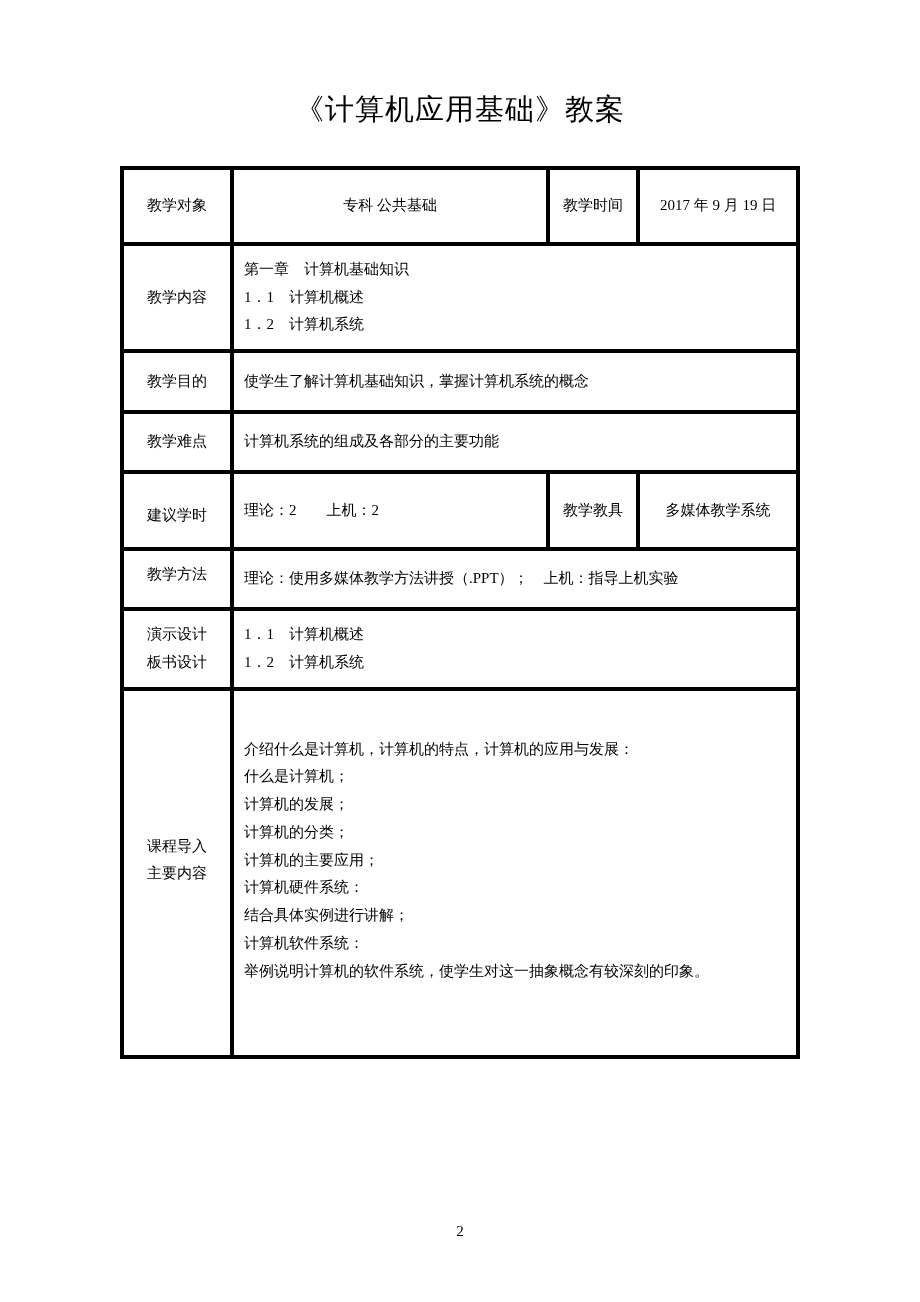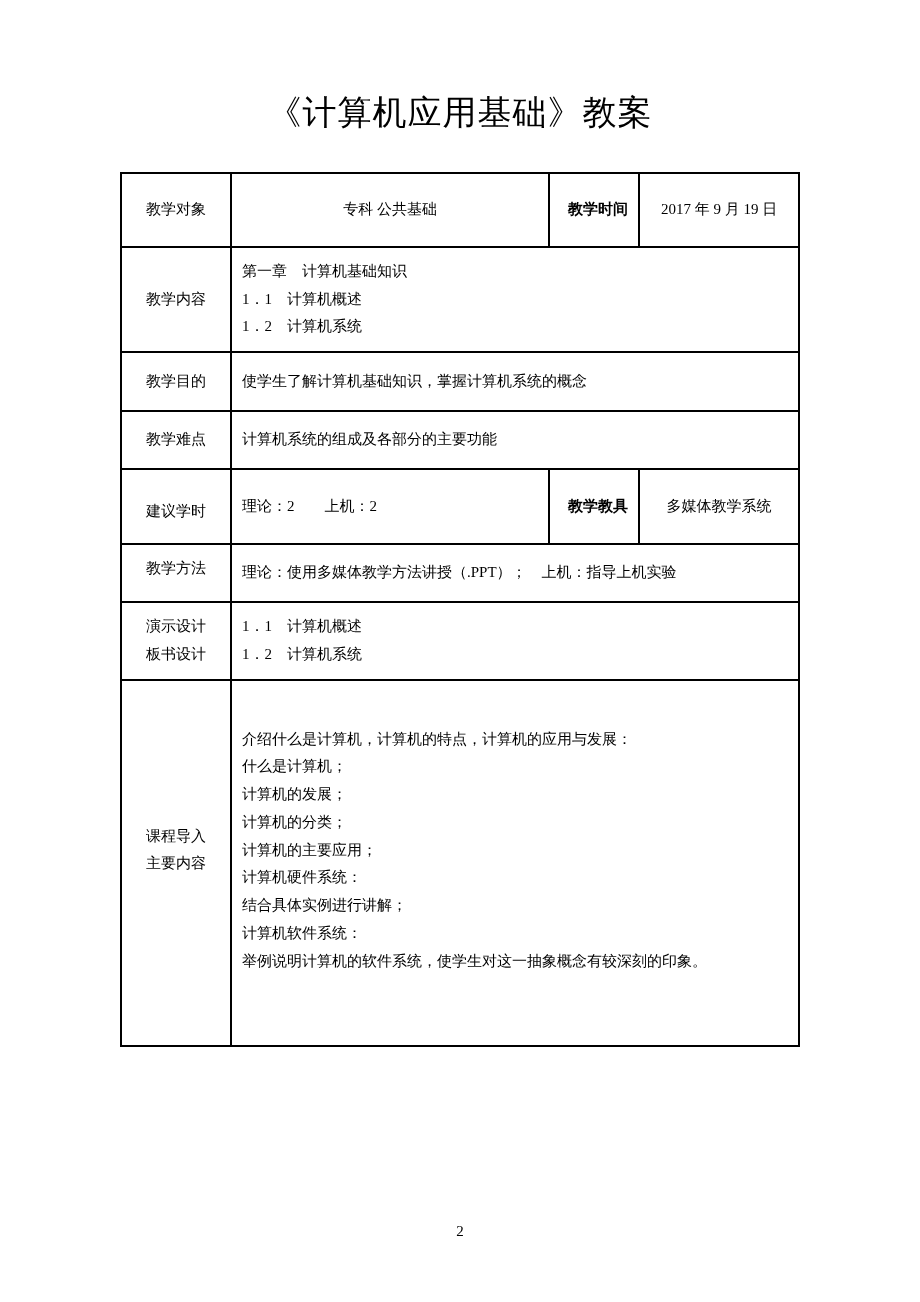--- a/index.html
+++ b/index.html
@@ -9,45 +9,44 @@
       height: 1302px;
       font-family: "SimSun", "宋体", serif;
       color: #000;
       position: relative;
     }
     .page {
       padding: 90px 120px 40px 120px;
     }
     .title {
       text-align: center;
-      font-size: 34px;
+      font-size: 29px;
       font-weight: normal;
       margin-bottom: 36px;
       letter-spacing: 1px;
     }
     table.doc {
       width: 100%;
       border-collapse: collapse;
       table-layout: fixed;
     }
     table.doc td {
-      border: 2px solid #000000;
+      border: 4px solid #000000;
       padding: 10px 10px;
       font-size: 15px;
       line-height: 1.85;
       vertical-align: middle;
     }
     td.label {
       text-align: center;
       width: 110px;
     }
     td.label-narrow {
-      text-align: right;
+      text-align: center;
       width: 90px;
-      font-weight: bold;
     }
     td.value-center {
       text-align: center;
     }
     .process-header {
       text-align: center;
       padding: 14px 0;
     }
     .big-cell {
       padding-top: 45px !important;

